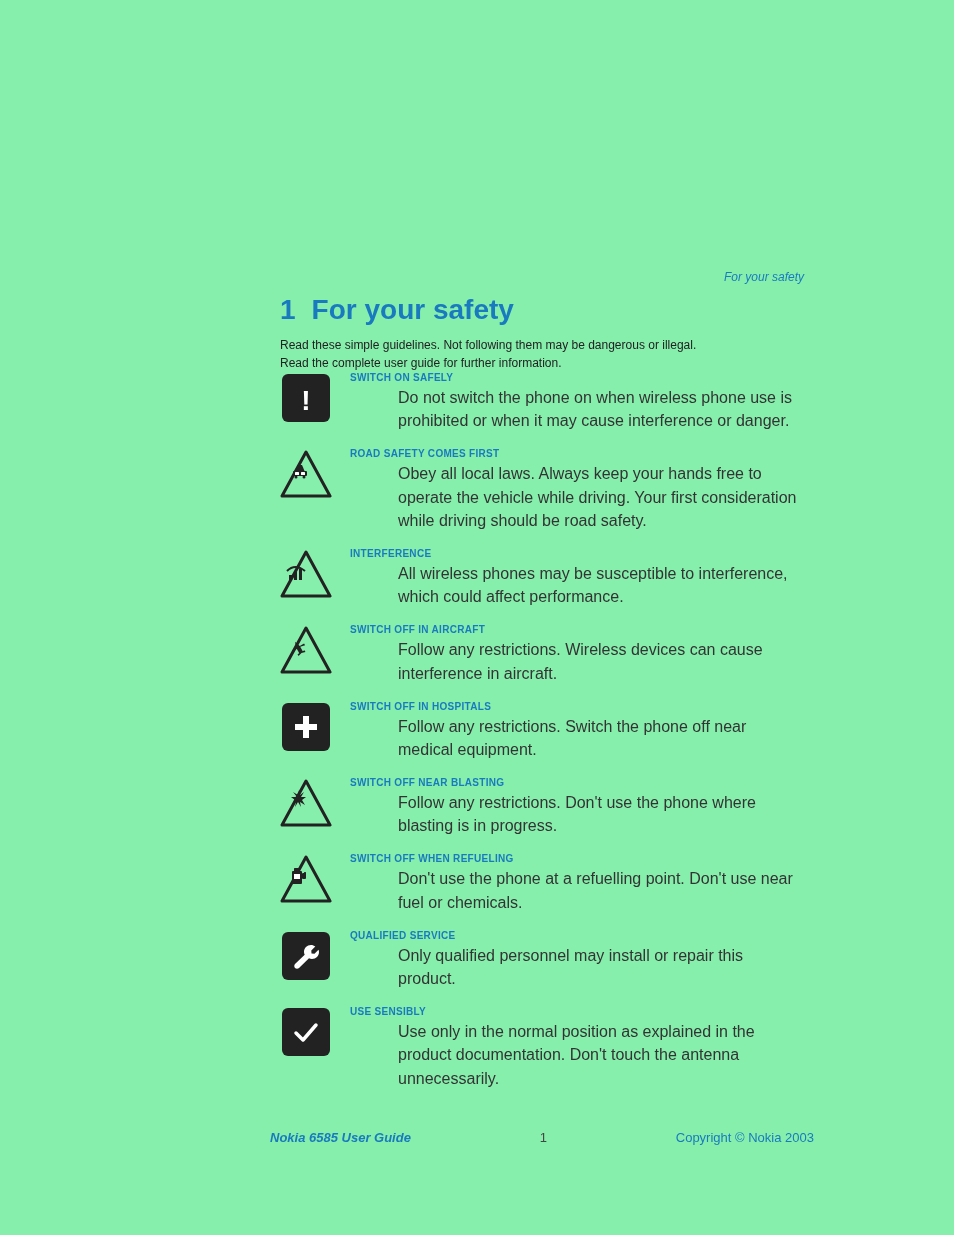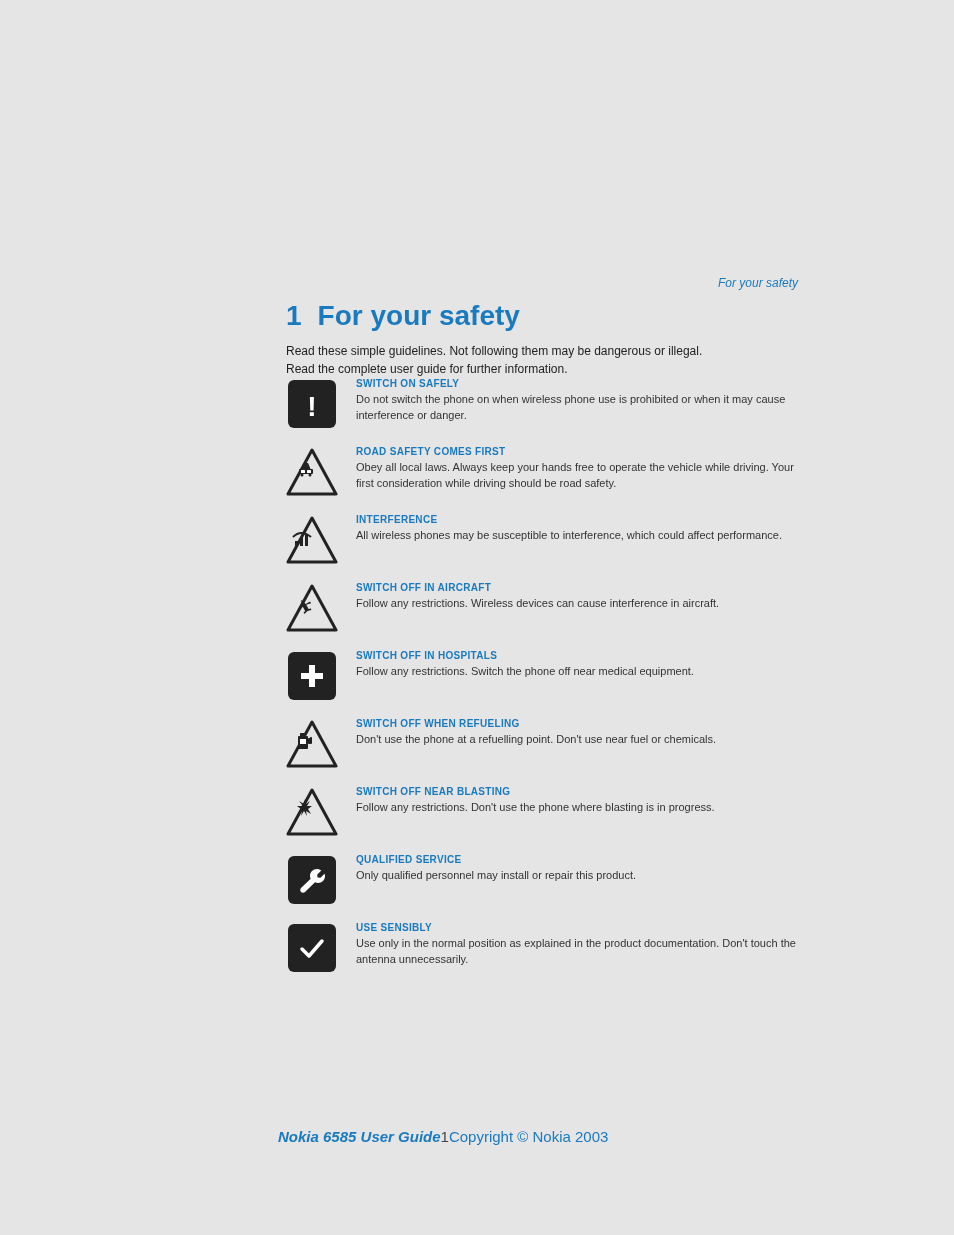--- a/index.html
+++ b/index.html
@@ -6,22 +6,22 @@
     body {
       background: #ffffff;
       font-family: Arial, Helvetica, sans-serif;
       width: 954px;
       min-height: 1235px;
       position: relative;
     }
     .page {
       width: 954px;
       min-height: 1235px;
-      background: #e5e5e5;
-      padding: 16px;
+      background: #86efac;
+      padding: 10px;
       position: relative;
     }
     .header-right {
       text-align: right;
       padding: 260px 140px 0 0;
       font-style: italic;
       color: #1a7abf;
       font-size: 12px;
     }
     .content {
@@ -90,32 +90,34 @@
     }
     .item-title {
       color: #1a7abf;
       font-size: 10px;
       font-weight: bold;
       text-transform: uppercase;
       margin-bottom: 3px;
       letter-spacing: 0.3px;
     }
     .item-desc {
-      font-size: 11px;
+      font-size: 16px;
       color: #333;
       line-height: 1.45;
+      margin-left: 48px;
     }
     .footer {
       position: absolute;
       bottom: 90px;
-      left: 8px;
+      left: 0;
       right: 0;
       display: flex;
+      justify-content: space-between;
       padding: 0 140px 0 270px;
-      font-size: 15px;
+      font-size: 13px;
     }
     .footer-left {
       color: #1a7abf;
       font-style: italic;
       font-weight: bold;
     }
     .footer-center {
       color: #444;
     }
     .footer-right {
@@ -213,49 +215,49 @@
           </div>
           <div class="item-content">
             <div class="item-title">SWITCH OFF IN HOSPITALS</div>
             <div class="item-desc">Follow any restrictions. Switch the phone off near medical equipment.</div>
           </div>
         </div>
         <div class="safety-item">
           <div class="triangle-container">
             <svg class="triangle-svg" width="52" height="48" viewBox="0 0 52 48">
     <polygon points="26,2 50,46 2,46" fill="none" stroke="#222" stroke-width="3" stroke-linejoin="round"></polygon>
+    <g transform="translate(12,11)">
+      <path d="M7,0 L8,5 L12,2 L9,7 L14,7 L10,10 L13,15 L8,12 L9,17 L6,12 L3,17 L4,12 L0,15 L3,10 L-1,7 L5,7 L1,2 L6,5 Z" fill="#222"></path>
+    </g>
+  </svg>
+          </div>
+          <div class="item-content">
+            <div class="item-title">SWITCH OFF NEAR BLASTING</div>
+            <div class="item-desc">Follow any restrictions. Don't use the phone where blasting is in progress.</div>
+          </div>
+        </div>
+        <div class="safety-item">
+          <div class="triangle-container">
+            <svg class="triangle-svg" width="52" height="48" viewBox="0 0 52 48">
+    <polygon points="26,2 50,46 2,46" fill="none" stroke="#222" stroke-width="3" stroke-linejoin="round"></polygon>
     <g transform="translate(11,13)">
       <rect x="1" y="3" width="10" height="13" rx="1" fill="#222"></rect>
       <rect x="3" y="0" width="6" height="4" rx="0.5" fill="#222"></rect>
       <rect x="11" y="5" width="4" height="6" rx="1" fill="#222"></rect>
       <rect x="13" y="4" width="2" height="3" rx="0.5" fill="#222"></rect>
       <rect x="3" y="6" width="6" height="5" fill="white"></rect>
     </g>
   </svg>
           </div>
           <div class="item-content">
             <div class="item-title">SWITCH OFF WHEN REFUELING</div>
             <div class="item-desc">Don't use the phone at a refuelling point. Don't use near fuel or chemicals.</div>
           </div>
         </div>
         <div class="safety-item">
-          <div class="triangle-container">
-            <svg class="triangle-svg" width="52" height="48" viewBox="0 0 52 48">
-    <polygon points="26,2 50,46 2,46" fill="none" stroke="#222" stroke-width="3" stroke-linejoin="round"></polygon>
-    <g transform="translate(12,11)">
-      <path d="M7,0 L8,5 L12,2 L9,7 L14,7 L10,10 L13,15 L8,12 L9,17 L6,12 L3,17 L4,12 L0,15 L3,10 L-1,7 L5,7 L1,2 L6,5 Z" fill="#222"></path>
-    </g>
-  </svg>
-          </div>
-          <div class="item-content">
-            <div class="item-title">SWITCH OFF NEAR BLASTING</div>
-            <div class="item-desc">Follow any restrictions. Don't use the phone where blasting is in progress.</div>
-          </div>
-        </div>
-        <div class="safety-item">
           <div class="icon-box">
             <div class="icon-black-square">
               <svg width="30" height="30" viewBox="0 0 30 30" fill="white">
       <path d="M20 4 C16 4 13 7 13 11 C13 12 13.3 12.9 13.7 13.7 L4 23 C3 24 3 26 4 27 C5 28 7 28 8 27 L18 17.3 C18.8 17.7 19.9 18 21 18 C25 18 28 15 28 11 C28 10.2 27.8 9.4 27.5 8.7 L23.5 12.7 L20.5 12.5 L20.3 9.5 L24.3 5.5 C23.1 4.6 21.6 4 20 4 Z" fill="white"></path>
     </svg>
             </div>
           </div>
           <div class="item-content">
             <div class="item-title">QUALIFIED SERVICE</div>
             <div class="item-desc">Only qualified personnel may install or repair this product.</div>

